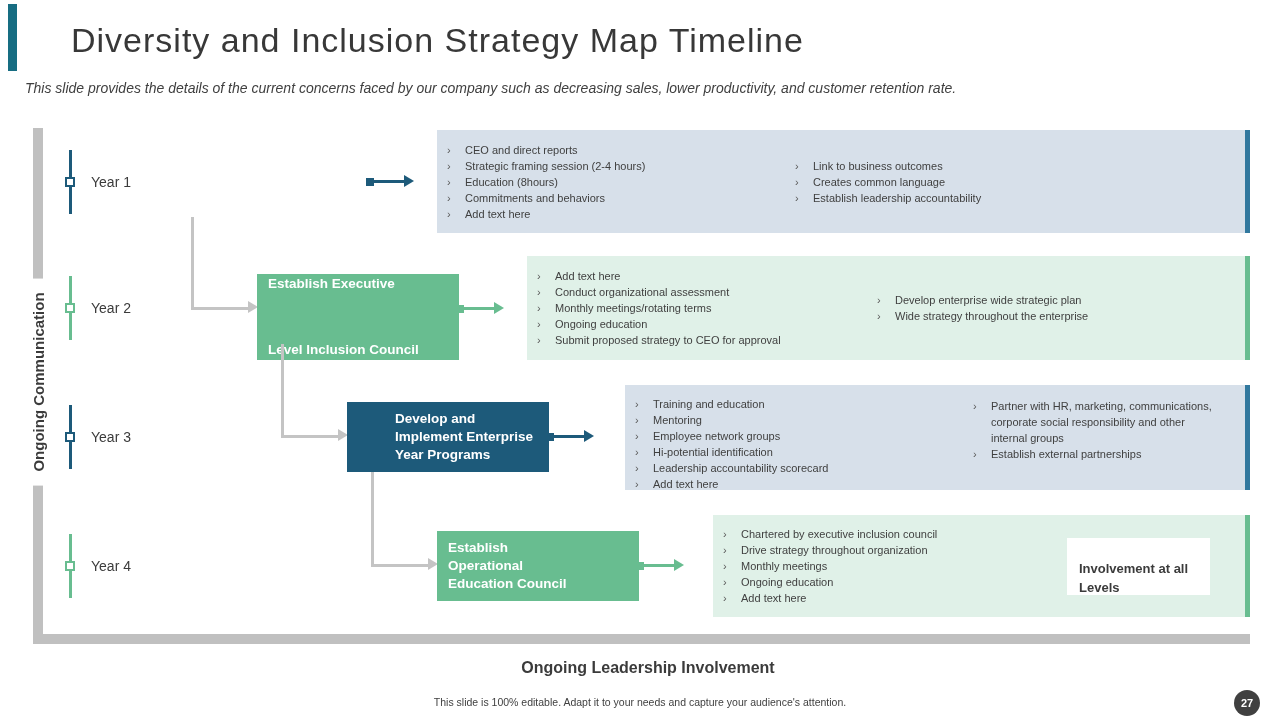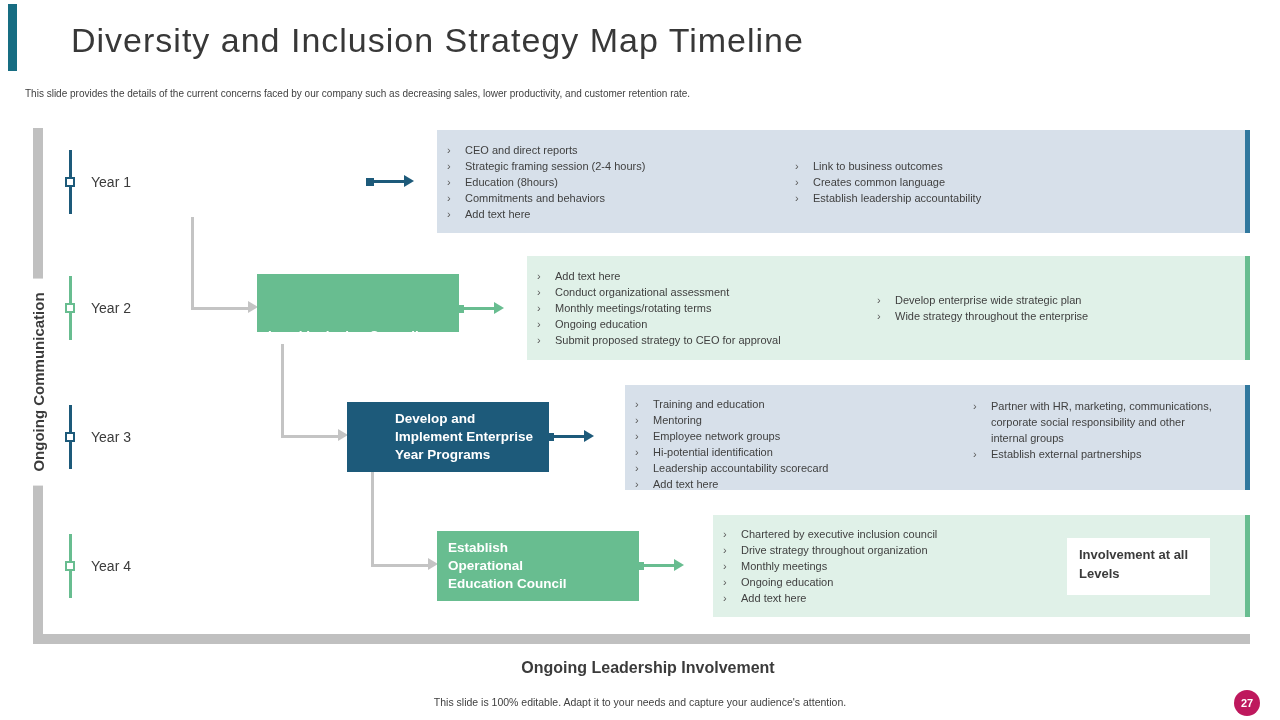--- a/index.html
+++ b/index.html
@@ -1,21 +1,21 @@
 <!DOCTYPE html>
 <html><head>
 <meta charset="utf-8">
 <style>
   html,body{margin:0;padding:0;background:#fff;}
   .slide{position:relative;width:1280px;height:720px;background:#fff;overflow:hidden;
          font-family:"Liberation Sans",sans-serif;color:#3f3f3f;}
   
   .accent-bar{position:absolute;left:8px;top:4px;width:9px;height:67px;background:#176d82;}
   .title{position:absolute;left:25px;top:21px;font-size:34px;letter-spacing:1px;color:#383838;font-weight:400;white-space:nowrap;margin-left:46px;}
-  .subtitle{position:absolute;left:25px;top:88px;font-size:10px;color:#3f3f3f;}
+  .subtitle{position:absolute;left:25px;top:80px;font-size:14px;color:#3f3f3f;font-style:italic;}
   
   .v-axis{position:absolute;left:33px;top:128px;width:10px;height:513px;background:#c0c0c0;}
   .h-axis{position:absolute;left:33px;top:634px;width:1217px;height:10px;background:#c0c0c0;}
   .v-label{position:absolute;left:38px;top:382px;transform:translate(-50%,-50%) rotate(-90deg);
            font-size:15px;font-weight:bold;background:#fff;padding:4px 14px;white-space:nowrap;color:#3b3b3b;}
   .h-label{position:absolute;left:648px;top:641px;transform:translate(-50%,-50%);
            font-size:16px;font-weight:bold;background:#fff;padding:2px 14px;white-space:nowrap;color:#3b3b3b;margin-top:27px;}
   
   .tickline{position:absolute;width:3px;height:64px;}
   .ticksq{position:absolute;width:6px;height:6px;background:#fff;border:2px solid;}
@@ -36,25 +36,25 @@
   .tri.blue{border-left-color:#1d5a7a;}
   .tri.green{border-left-color:#68bd90;}
   .tri.gray{border-left-color:#c4c4c4;}
   
   .panel{position:absolute;box-sizing:border-box;}
   .panel.blue{background:#d7e0ea;border-right:5px solid #31789e;}
   .panel.green{background:#e0f1e8;border-right:5px solid #68bd90;}
   .blist{position:absolute;margin:0;padding:0;list-style:none;font-size:11px;line-height:16px;color:#3f3f3f;}
   .blist li{display:flex;align-items:flex-start;}
   .glyph{flex:0 0 18px;width:18px;color:#595959;}
-  .callout{position:absolute;background:#fff;box-sizing:border-box;padding:8px 12px;
+  .callout{position:absolute;background:#fff;box-sizing:border-box;padding:22px 12px;
            font-size:13px;font-weight:bold;color:#3b3b3b;line-height:1.45;}
   
   .footer{position:absolute;left:0;right:0;top:696px;text-align:center;font-size:10.5px;color:#3f3f3f;}
-  .badge{position:absolute;left:1234px;top:690px;width:26px;height:26px;border-radius:50%;background:#be185d;
+  .badge{position:absolute;left:1234px;top:690px;width:26px;height:26px;border-radius:50%;background:#404040;
          color:#fff;font-size:11px;font-weight:bold;display:flex;align-items:center;justify-content:center;}
 </style>
 </head>
 <body>
 
 <div class="slide">
 
   <div class="accent-bar"></div>
   <div class="title">Diversity and Inclusion Strategy Map Timeline</div>
   <div class="subtitle">This slide provides the details of the current concerns faced by our company such as decreasing sales, lower productivity, and customer retention rate.</div>
@@ -112,21 +112,21 @@
   </div>
 
   <div class="vline bg-gray" style="left:191px;top:217px;height:93px;"></div>
   <div class="hline bg-gray" style="left:191px;top:307px;width:57px;"></div>
   <div class="tri gray" style="left:248px;top:301px;"></div>
 
   <div class="tickline bg-green" style="left:69px;top:276px;"></div>
   <div class="ticksq bd-green" style="left:65px;top:303px;"></div>
   <div class="year" style="top:300px;">Year 2</div>
 
-  <div class="stage bg-green" style="left:257px;top:274px;height:58px;gap:48px;">
+  <div class="stage bg-green" style="left:257px;top:274px;height:86px;gap:48px;">
     <div>Establish Executive</div>
     <div>Level Inclusion Council</div>
   </div>
   <div class="sq bg-green" style="left:456px;top:305px;"></div>
   <div class="hline bg-green" style="left:464px;top:307px;width:30px;"></div>
   <div class="tri green" style="left:494px;top:302px;"></div>
 
   <div class="panel green" style="left:527px;top:256px;width:723px;height:104px;">
     <ul class="blist" style="left:10px;top:12px;width:340px;">
       <li>

